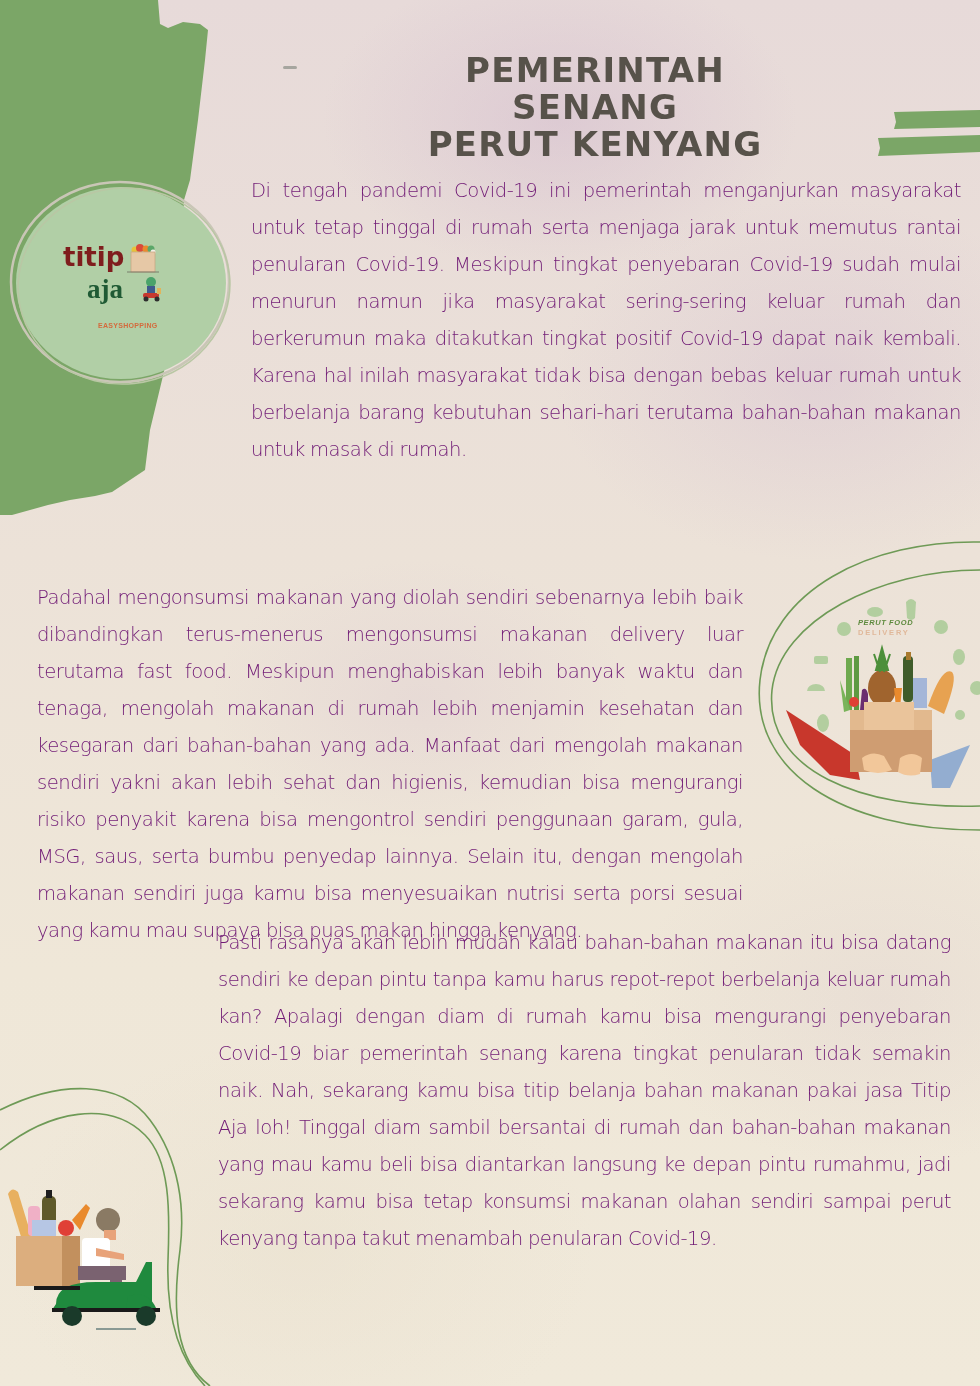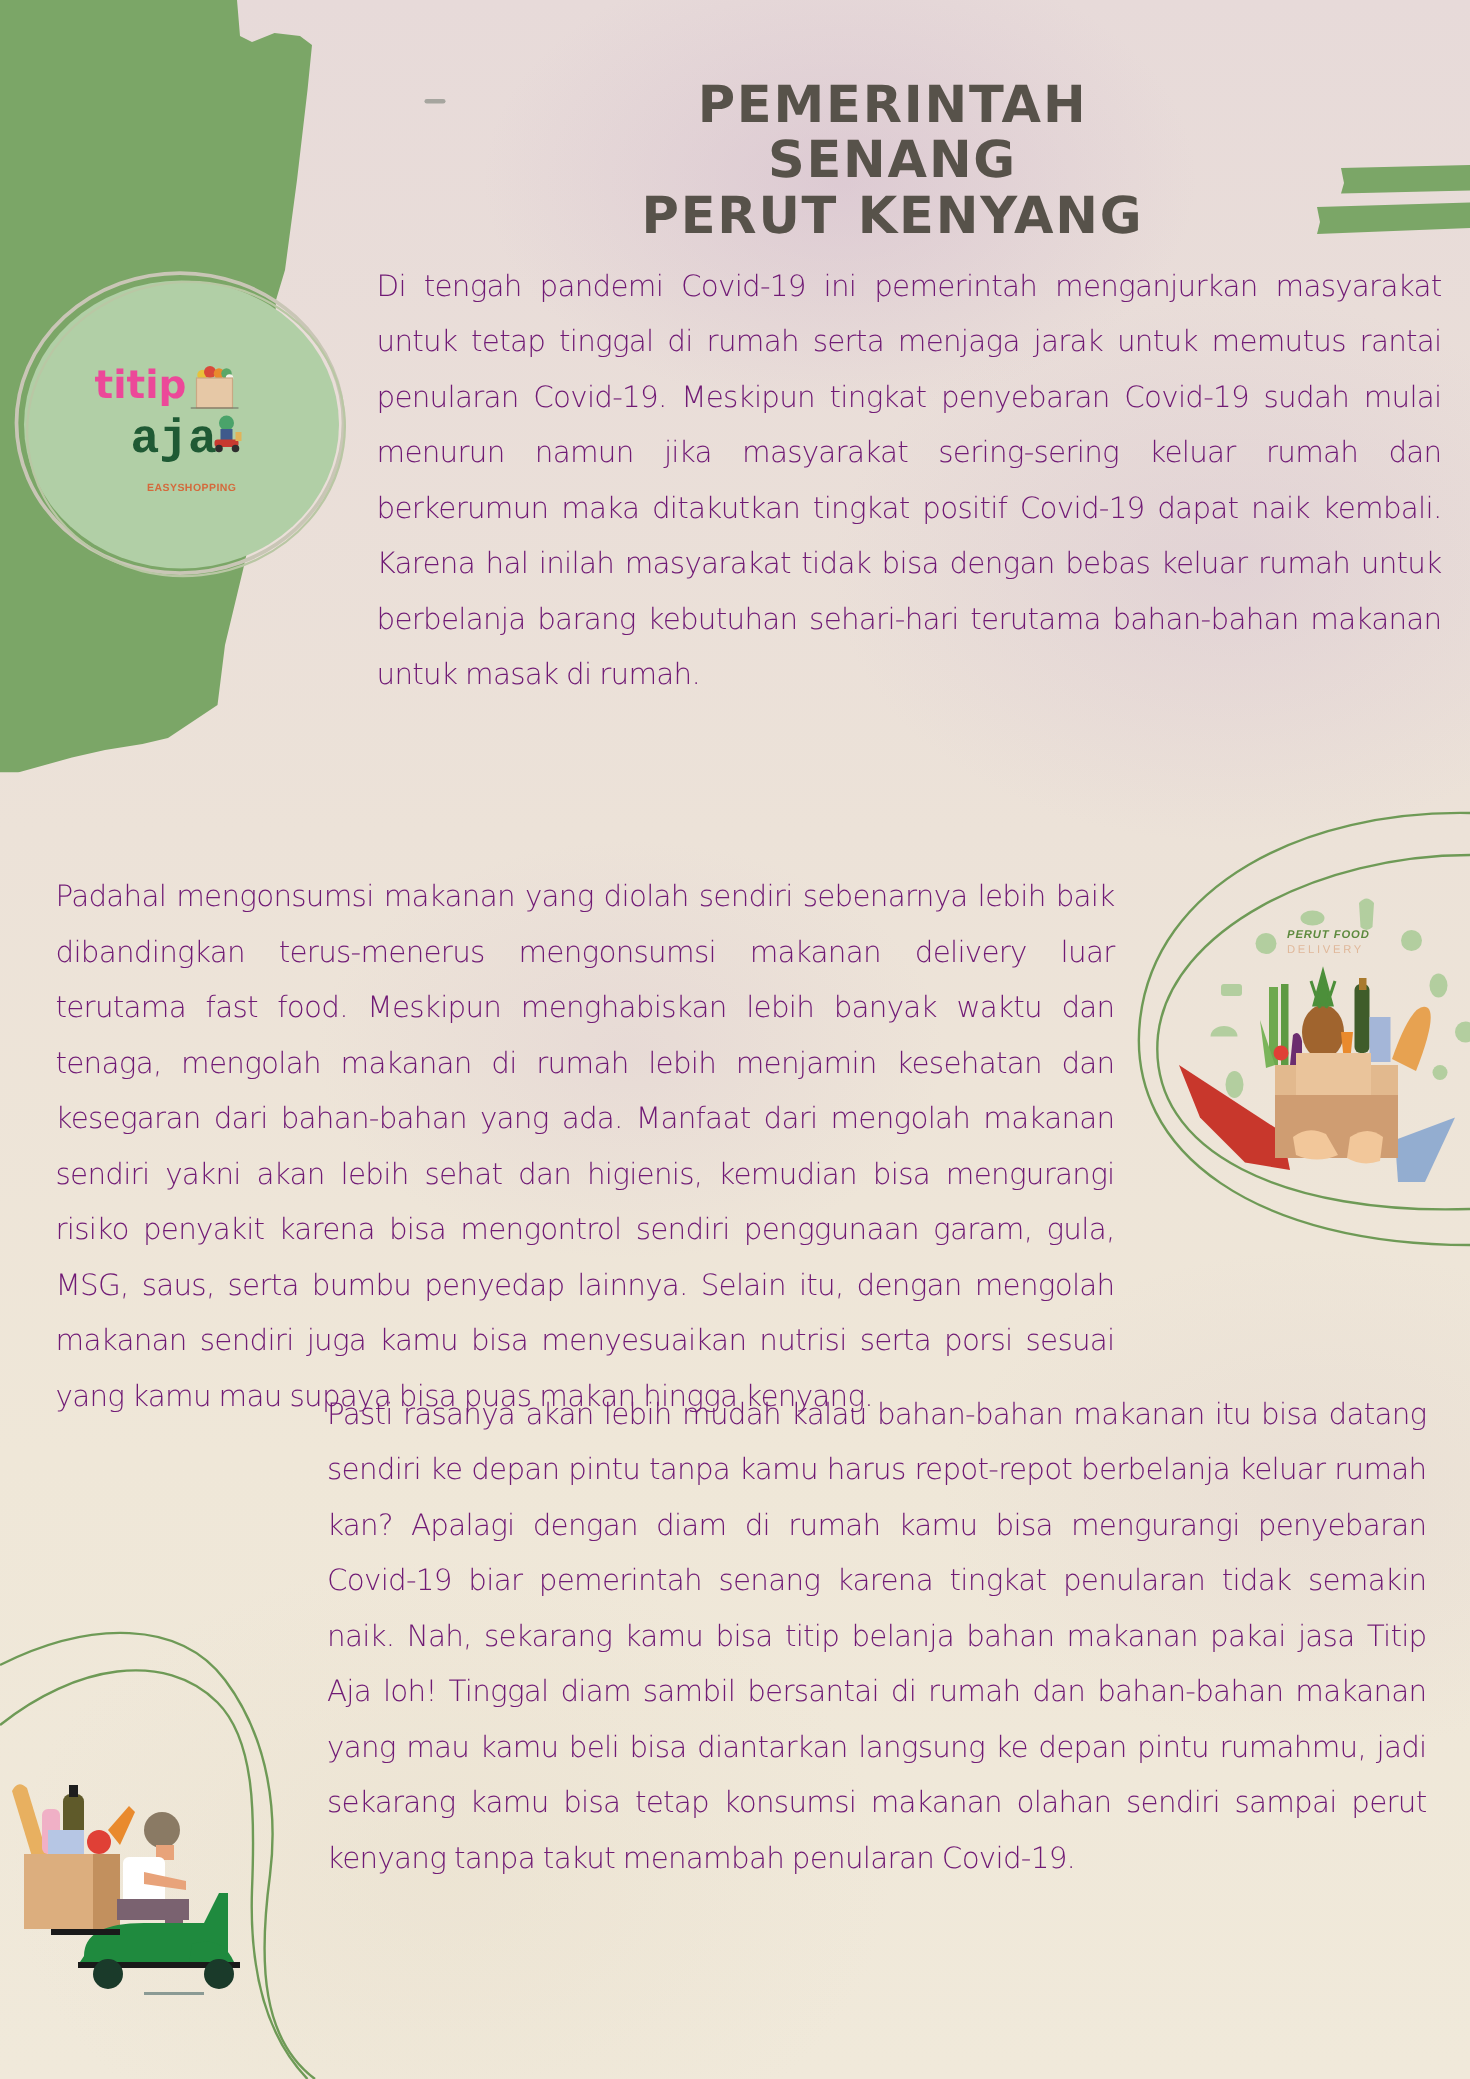--- a/index.html
+++ b/index.html
@@ -27,26 +27,26 @@
     .logo-circle {
       position: absolute; left: 8px; top: 178px; width: 225px; height: 210px;
     }
     .logo-circle svg { position: absolute; inset: 0; width: 100%; height: 100%; }
     .logo-inner {
       position: absolute; left: 55px; top: 64px; width: 120px; height: 100px;
     }
     .logo-titip {
       position: absolute; left: 0; top: 0;
       font-family: "DejaVu Sans", sans-serif; font-weight: bold;
-      font-size: 26px; color: #ec4899; letter-spacing: 0px;
+      font-size: 26px; color: #7f1d1d; letter-spacing: 0px;
     }
     .logo-aja {
       position: absolute; left: 24px; top: 32px;
-      font-family: Liberation Mono, monospace; font-weight: bold;
-      font-size: 32px; color: #1f5a34;
+      font-family: Liberation Serif, serif; font-weight: bold;
+      font-size: 27px; color: #1f5a34;
     }
     .logo-bag { position: absolute; left: 64px; top: 0; width: 32px; height: 32px; }
     .logo-rider { position: absolute; left: 76px; top: 34px; width: 24px; height: 26px; }
     .logo-tagline {
       position: absolute; left: 35px; top: 80px;
       font-size: 7px; font-weight: bold; color: #d46a3c; letter-spacing: 0.3px;
     }
 
     
     .bars { position: absolute; left: 876px; top: 108px; width: 104px; height: 50px; }
@@ -80,21 +80,21 @@
     .p3 { left: 218px; top: 924px; width: 733px; }
 
     
     .fresh-food { position: absolute; left: 750px; top: 530px; width: 230px; height: 310px; }
     .fresh-food svg { width: 100%; height: 100%; display: block; }
     .fresh-label {
       position: absolute; left: 108px; top: 88px; font-size: 7.5px; font-weight: bold;
       font-style: italic; color: #5d8a3e; letter-spacing: 0.6px;
     }
     .delivery-label {
-      position: absolute; left: 108px; top: 98px; font-size: 7.5px; font-weight: normal;
+      position: absolute; left: 108px; top: 98px; font-size: 7.5px; font-weight: bold;
       color: #e0b89a; letter-spacing: 1.8px;
     }
 
     .scooter-wrap { position: absolute; left: 0; top: 1060px; width: 220px; height: 326px; }
     .scooter-wrap svg { width: 100%; height: 100%; display: block; }
   </style>
 </head>
 <body>
 
 <div class="brush-left">

